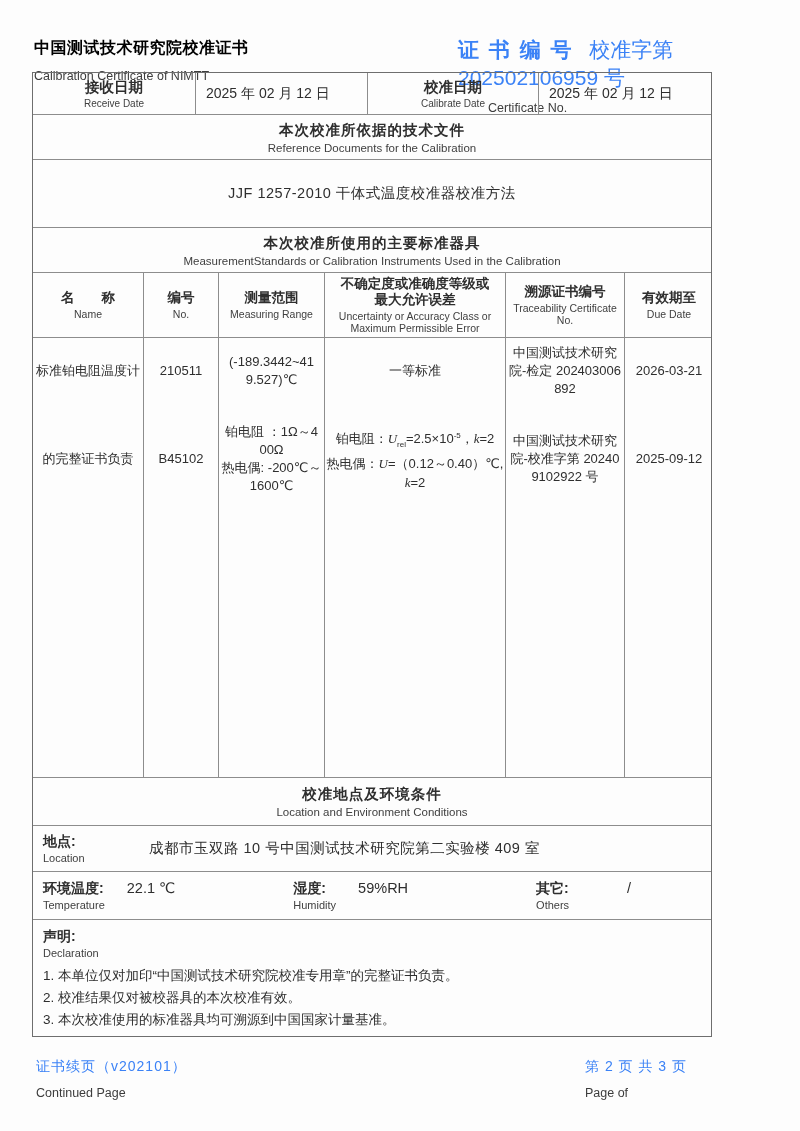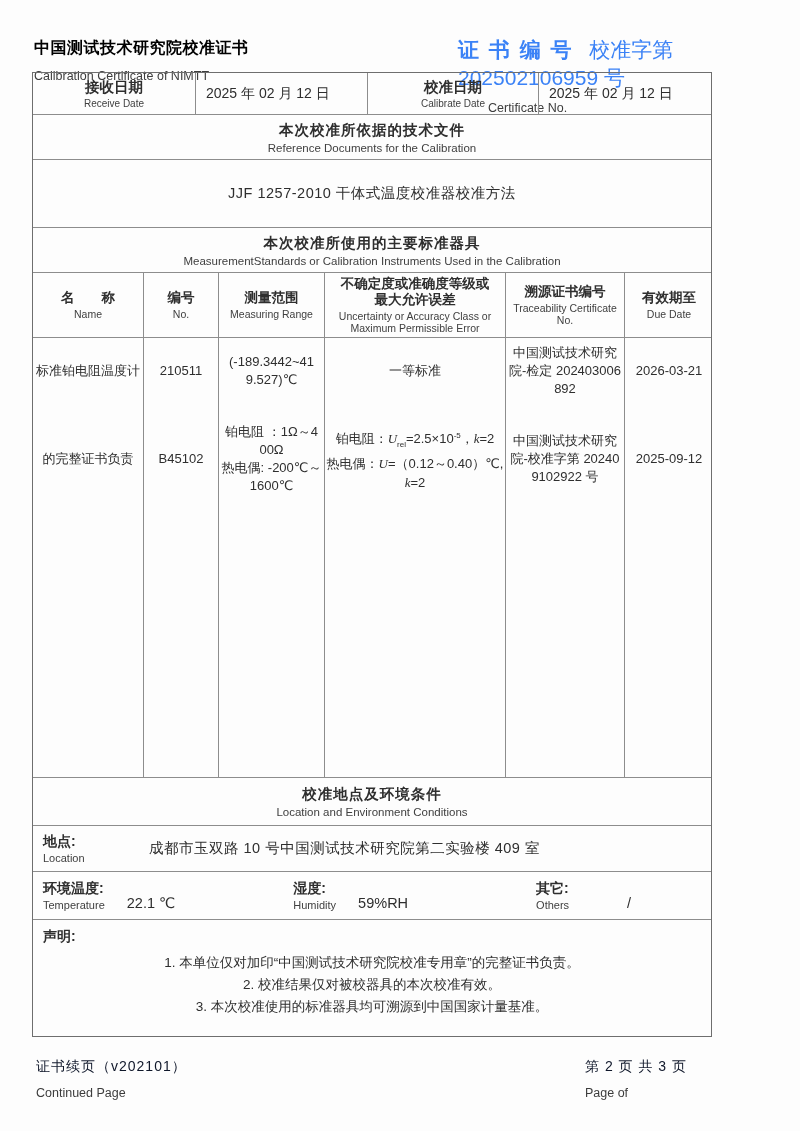--- a/index.html
+++ b/index.html
@@ -57,30 +57,30 @@
   sub.sm { font-size: 8px; }
   sup.sm { font-size: 8px; }
   
   .loc-hdr { height: 48px; }
   .loc-row { height: 46px; display: flex; align-items: center; gap: 16px; }
   .loc-label { padding-left: 10px; width: 100px; }
   .lbl-cn { font-size: 14px; font-weight: 600; }
   .lbl-en { font-size: 11px; color: #404040; margin-top: 1px; }
   .loc-value { font-size: 14.5px; letter-spacing: 0.5px; }
   .env-row { height: 48px; display: flex; align-items: center; }
-  .env-group { display: flex; align-items: flex-end; }
+  .env-group { display: flex; align-items: flex-start; }
   .env-value { font-size: 14.5px; margin-left: 22px; }
   
   .decl { padding: 8px 10px 0 10px; height: 116px; }
   .decl-items { margin-top: 6px; }
-  .decl-item { font-size: 13.5px; line-height: 22px; text-align: center; }
+  .decl-item { font-size: 13.5px; line-height: 22px; }
   
   .footer-left { position: absolute; left: 36px; top: 1058px; }
   .footer-right { position: absolute; left: 585px; top: 1058px; }
-  .ft-cn { font-size: 14px; letter-spacing: 1px; color: #0f172a; }
+  .ft-cn { font-size: 14px; letter-spacing: 1px; color: #3b82f6; }
   .ft-en { font-size: 12.5px; color: #3c3c3c; margin-top: 10px; }
 </style>
 </head>
 <body>
 
 <div class="page">
 
   <div class="hdr-left">
     <div class="hdr-title-cn">中国测试技术研究院校准证书</div>
     <div class="hdr-title-en">Calibration Certificate of NIMTT</div>
@@ -219,20 +219,21 @@
         <div>
           <div class="lbl-cn">其它:</div>
           <div class="lbl-en">Others</div>
         </div>
         <div class="env-value">/</div>
       </div>
     </div>
 
     <div class="row decl">
       <div class="lbl-cn">声明:</div>
+      <div class="lbl-en">Declaration</div>
       <div class="decl-items">
         <div class="decl-item">1. 本单位仅对加印“中国测试技术研究院校准专用章”的完整证书负责。</div>
         <div class="decl-item">2. 校准结果仅对被校器具的本次校准有效。</div>
         <div class="decl-item">3. 本次校准使用的标准器具均可溯源到中国国家计量基准。</div>
       </div>
     </div>
 
   </div>
 
   <div class="footer-left">

